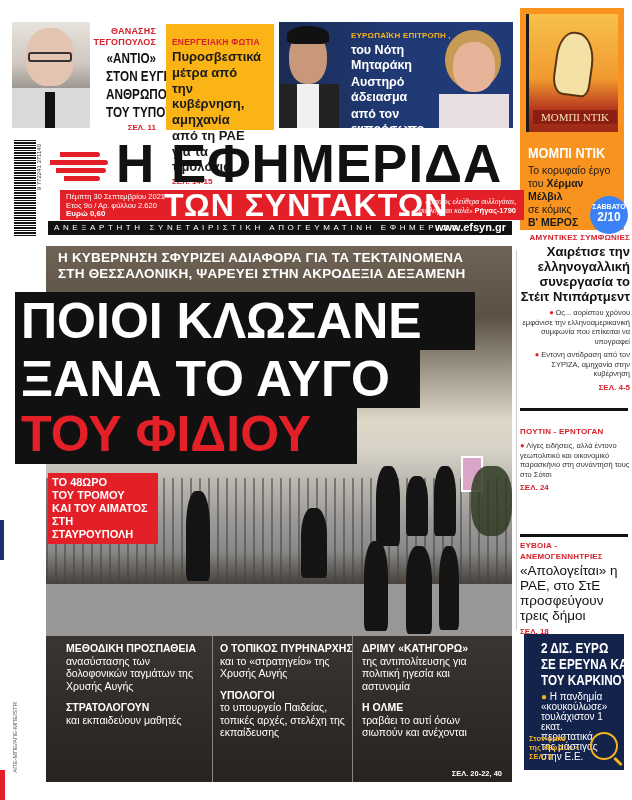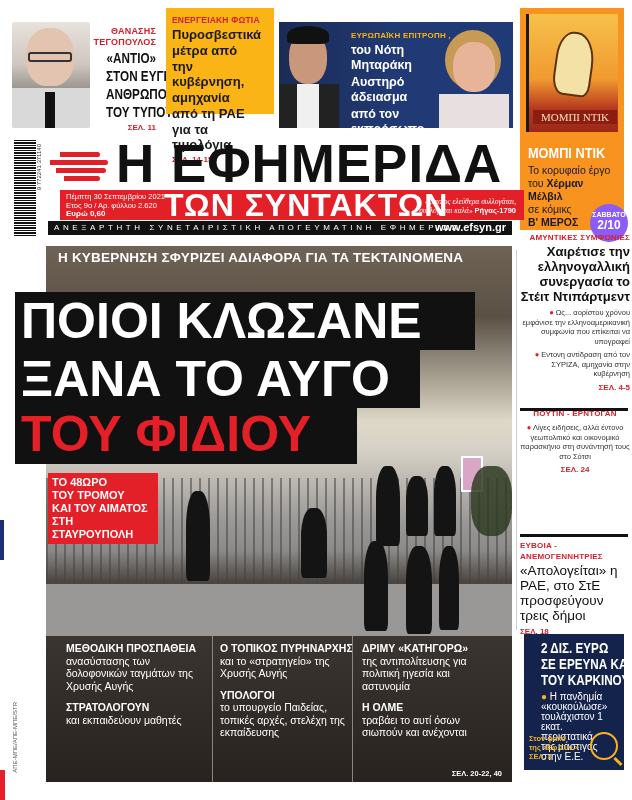--- a/index.html
+++ b/index.html
@@ -12,21 +12,21 @@
   .portrait1 .head { position: absolute; left: 14px; top: 6px; width: 48px; height: 58px; background: #e2c4b0; border-radius: 45% 45% 42% 42%; }
   .portrait1 .glasses { position: absolute; left: 16px; top: 30px; width: 44px; height: 10px; border: 2px solid #333; border-radius: 3px; }
   .portrait1 .suit { position: absolute; left: 0; top: 66px; width: 78px; height: 40px; background: #d9d9d9; }
   .portrait1 .tie { position: absolute; left: 33px; top: 70px; width: 10px; height: 36px; background: #111; }
 
   .teaser1 { left: 92px; top: 26px; width: 64px; text-align: right; }
   .kicker { font-weight: bold; font-size: 9px; color: #d6202b; letter-spacing: 0.2px; line-height: 11px; }
   .teaser1 .t1 { font-family: "Liberation Sans", sans-serif; font-weight: bold; font-size: 15px; line-height: 16px; transform: scaleX(0.78); transform-origin: right; white-space: nowrap; margin-top: 2px; }
   .pg { font-weight: bold; font-size: 8px; color: #d6202b; margin-top: 3px; }
 
-  .energy { left: 166px; top: 8px; width: 108px; height: 106px; background: #fbb416; padding: 7px 6px; }
+  .energy { left: 166px; top: 24px; width: 108px; height: 106px; background: #fbb416; padding: 13px 6px; }
   .energy .kicker { font-size: 8.5px; }
   .energy .t { font-weight: bold; font-size: 13px; line-height: 15px; color: #1a1a1a; margin-top: 1px; }
 
   .eu { left: 279px; top: 22px; width: 234px; height: 106px; background: linear-gradient(90deg,#1a2b55 0%,#213a75 50%,#1f3a77 100%); overflow: hidden; }
   .eu .man { position: absolute; left: 0; top: 0; width: 60px; height: 106px; }
   .eu .man .face { position: absolute; left: 10px; top: 10px; width: 38px; height: 52px; background: #c99779; border-radius: 45%; }
   .eu .man .hair { position: absolute; left: 8px; top: 4px; width: 42px; height: 18px; background: #111; border-radius: 50% 50% 20% 20%; }
   .eu .man .body { position: absolute; left: 0; top: 62px; width: 60px; height: 44px; background: #222; }
   .eu .man .shirt { position: absolute; left: 18px; top: 62px; width: 22px; height: 44px; background: #f0f0f0; }
   .eu .woman { position: absolute; right: 4px; top: 0; width: 70px; height: 106px; }
@@ -38,21 +38,21 @@
   .eu .t { color: #fff; font-weight: bold; font-size: 12.5px; line-height: 15px; margin-top: 2px; }
 
   
   .moby { left: 520px; top: 8px; width: 104px; height: 222px; background: #f7931e; }
   .moby .cover { position: absolute; left: 6px; top: 6px; width: 92px; height: 118px; background: linear-gradient(180deg,#f6c14a 0%,#f19a2f 55%,#b73a1f 80%,#9a2916 100%); border-left: 3px solid #1a1a1a; }
   .moby .whale { position: absolute; left: 26px; top: 18px; width: 38px; height: 64px; background: #f3e1a6; border: 2px solid #5a3312; border-radius: 40% 50% 20% 30%; transform: rotate(8deg); }
   .moby .cover-title { position: absolute; left: 4px; top: 96px; width: 84px; text-align: center; color: #f6e1b0; font-family: "Liberation Serif", serif; font-size: 11px; background: #8c1d12; padding: 1px 0; }
   .moby .title { position: absolute; left: 8px; top: 136px; color: #fff; font-weight: bold; font-size: 15px; transform: scaleX(0.85); transform-origin: left; white-space: nowrap; }
   .moby .desc { position: absolute; left: 8px; top: 156px; width: 92px; font-size: 10.5px; line-height: 13px; color: #1a1a1a; }
   .moby .desc b { font-weight: bold; }
-  .moby .badge { position: absolute; left: 70px; top: 196px; width: 38px; height: 38px; border-radius: 50%; background: #8b5cf6; color: #fff; text-align: center; padding-top: 7px; }
+  .moby .badge { position: absolute; left: 70px; top: 188px; width: 38px; height: 38px; border-radius: 50%; background: #3b82f6; color: #fff; text-align: center; padding-top: 7px; }
   .moby .badge .d { font-size: 7px; font-weight: bold; }
   .moby .badge .n { font-size: 12px; font-weight: bold; }
 
   
   .barcode { left: 6px; top: 140px; width: 36px; height: 96px; }
   .barcode .bars { position: absolute; left: 8px; top: 0; width: 22px; height: 96px;
     background: repeating-linear-gradient(180deg,#111 0,#111 1px,#fff 1px,#fff 2px,#111 2px,#111 4px,#fff 4px,#fff 5px); }
   .barcode .num { position: absolute; left: 30px; top: 4px; font-size: 6px; writing-mode: vertical-rl; transform: rotate(180deg); color: #333; }
 
   .logo-arrows { left: 50px; top: 150px; width: 62px; height: 34px; }
@@ -224,20 +224,21 @@
   <div class="crowd" style="left:318px;top:295px;width:24px;height:90px;"></div>
   <div class="crowd" style="left:360px;top:300px;width:26px;height:88px;"></div>
   <div class="crowd" style="left:393px;top:300px;width:20px;height:84px;"></div>
   <div class="crowd" style="left:140px;top:245px;width:24px;height:90px;"></div>
   <div style="position:absolute;left:415px;top:210px;width:22px;height:36px;background:#d9a6c7;border:2px solid #fff;"></div>
   <div style="position:absolute;left:425px;top:220px;width:41px;height:70px;background:#2f3b22;border-radius:40%;opacity:0.85;"></div>
 </div>
 
 <div class="abs deck">
   <div>Η ΚΥΒΕΡΝΗΣΗ ΣΦΥΡΙΖΕΙ ΑΔΙΑΦΟΡΑ ΓΙΑ ΤΑ ΤΕΚΤΑΙΝΟΜΕΝΑ</div>
+  <div>ΣΤΗ ΘΕΣΣΑΛΟΝΙΚΗ, ΨΑΡΕΥΕΙ ΣΤΗΝ ΑΚΡΟΔΕΞΙΑ ΔΕΞΑΜΕΝΗ</div>
 </div>
 
 <div class="hl-box hl1">ΠΟΙΟΙ ΚΛΩΣΑΝΕ</div>
 <div class="hl-box hl2">ΞΑΝΑ ΤΟ ΑΥΓΟ</div>
 <div class="hl-box hl3">ΤΟΥ ΦΙΔΙΟΥ</div>
 
 <div class="abs redtag">
   <div>ΤΟ 48ΩΡΟ</div>
   <div>ΤΟΥ ΤΡΟΜΟΥ</div>
   <div>ΚΑΙ ΤΟΥ ΑΙΜΑΤΟΣ</div>
@@ -279,21 +280,21 @@
 
 <div class="abs rcol" style="top:232px;text-align:right;">
   <div class="kicker">ΑΜΥΝΤΙΚΕΣ ΣΥΜΦΩΝΙΕΣ</div>
   <div class="t">Χαιρέτισε την ελληνογαλλική συνεργασία το Στέιτ Ντιπάρτμεντ</div>
   <div class="bul"><span class="dot">●</span> <span>Ως... αορίστου χρόνου εμφάνισε την ελληνοαμερικανική συμφωνία που επίκειται να υπογραφεί</span></div>
   <div class="bul"><span class="dot">●</span> <span>Εντονη αντίδραση από τον ΣΥΡΙΖΑ, αμηχανία στην κυβέρνηση</span></div>
   <div class="pg">ΣΕΛ. 4-5</div>
 </div>
 <div class="abs rdiv" style="top:408px;"></div>
 
-<div class="abs rcol" style="top:408px;text-align:center;">
+<div class="abs rcol" style="top:426px;">
   <div class="kicker">ΠΟΥΤΙΝ - ΕΡΝΤΟΓΑΝ</div>
   <div class="bul"><span class="dot">●</span> <span>Λίγες ειδήσεις, αλλά έντονο γεωπολιτικό και οικονομικό παρασκήνιο στη συνάντησή τους στο Σότσι</span></div>
   <div class="pg">ΣΕΛ. 24</div>
 </div>
 <div class="abs rdiv" style="top:534px;"></div>
 
 <div class="abs rcol" style="top:540px;">
   <div class="kicker">ΕΥΒΟΙΑ - ΑΝΕΜΟΓΕΝΝΗΤΡΙΕΣ</div>
   <div class="t" style="font-weight:normal;font-size:13.5px;">«Απολογείται» η ΡΑΕ, στο ΣτΕ προσφεύγουν τρεις δήμοι</div>
   <div class="pg">ΣΕΛ. 18</div>

